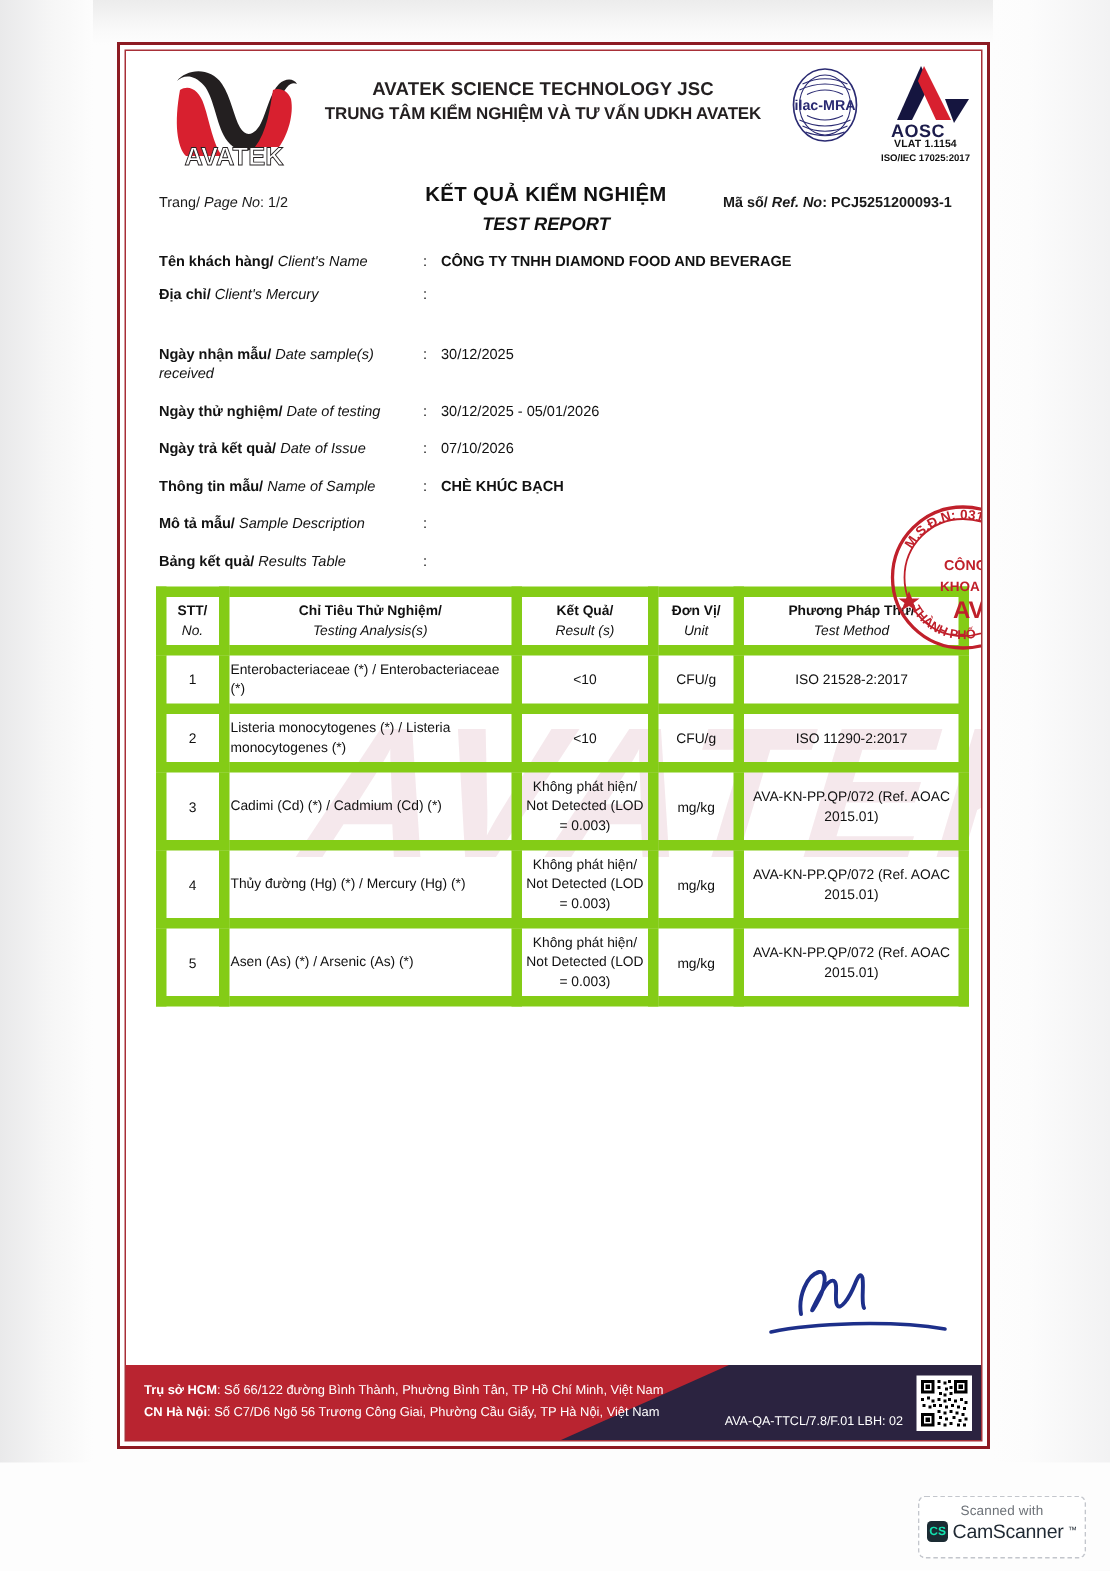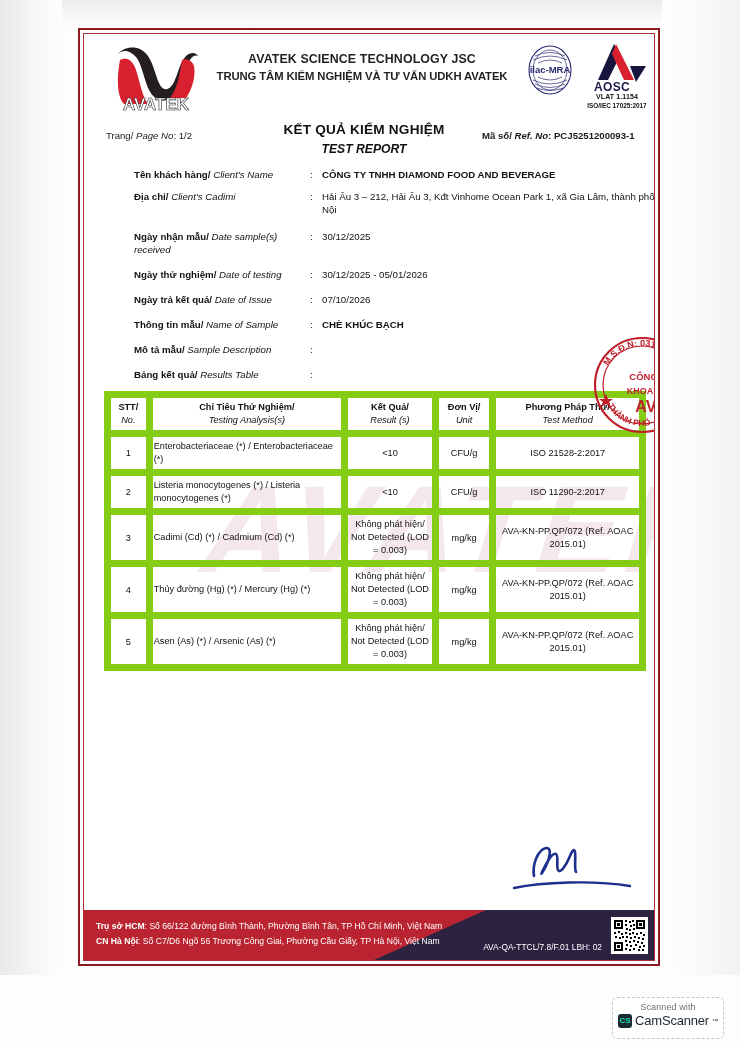--- a/index.html
+++ b/index.html
@@ -123,21 +123,21 @@
   .mt-vn { font-size: 13.6px; font-weight: bold; letter-spacing: .2px; color:#111; }
   .mt-en { font-size: 12.2px; font-weight: bold; font-style: italic; margin-top: 5px; color:#111; }
   .refno {
     position: absolute; left: 398px; top: 8px;
     font-size: 9.6px; color: #1a1a1a; white-space: nowrap; font-weight: bold;
   }
   .refno i { font-style: italic; }
 
   
   .meta { position: absolute; left: 22px; top: 134px; width: 540px; }
-  .mrow { position: relative; margin-bottom: 9px; min-height: 13px; margin-left: 28px; }
+  .mrow { position: relative; margin-bottom: 9px; min-height: 13px; }
   .mlabel {
     position: absolute; left: 0; top: 0; width: 170px;
     font-size: 9.7px; font-weight: bold; color: #121212; line-height: 13px;
   }
   .mlabel i { font-weight: normal; font-style: italic; }
   .mcolon { position: absolute; left: 176px; top: 0; font-size: 9.7px; color: #121212; line-height: 13px; }
   .mval {
     position: absolute; left: 188px; top: 0; width: 350px;
     font-size: 9.7px; color: #121212; line-height: 13px;
   }
@@ -307,23 +307,22 @@
 
       <div class="meta">
 
         <div class="mrow">
           <div class="mlabel"><span>Tên khách hàng/ </span><i>Client's Name</i></div>
           <div class="mcolon">:</div>
           <div class="mval bold">CÔNG TY TNHH DIAMOND FOOD AND BEVERAGE</div>
         </div>
 
         <div class="mrow tall">
-          <div class="mlabel"><span>Địa chỉ/ </span><i>Client's Cadimi</i></div>
-          <div class="mcolon">:</div>
-          <div class="mval">Hải Âu 3 – 212, Hải Âu 3, Kđt Vinhome Ocean Park 1, xã Gia Lâm, thành phố Hà Nội</div>
+          <div class="mlabel"><span>Địa chỉ/ </span><i>Client's Mercury</i></div>
+          <div class="mcolon">:</div>
         </div>
 
         <div class="mrow tall" style="margin-top:14px;">
           <div class="mlabel"><span>Ngày nhận mẫu/ </span><i>Date sample(s)</i><i class="second">received</i></div>
           <div class="mcolon">:</div>
           <div class="mval">30/12/2025</div>
         </div>
 
         <div class="mrow" style="margin-top:12px;">
           <div class="mlabel"><span>Ngày thử nghiệm/ </span><i>Date of testing</i></div>

